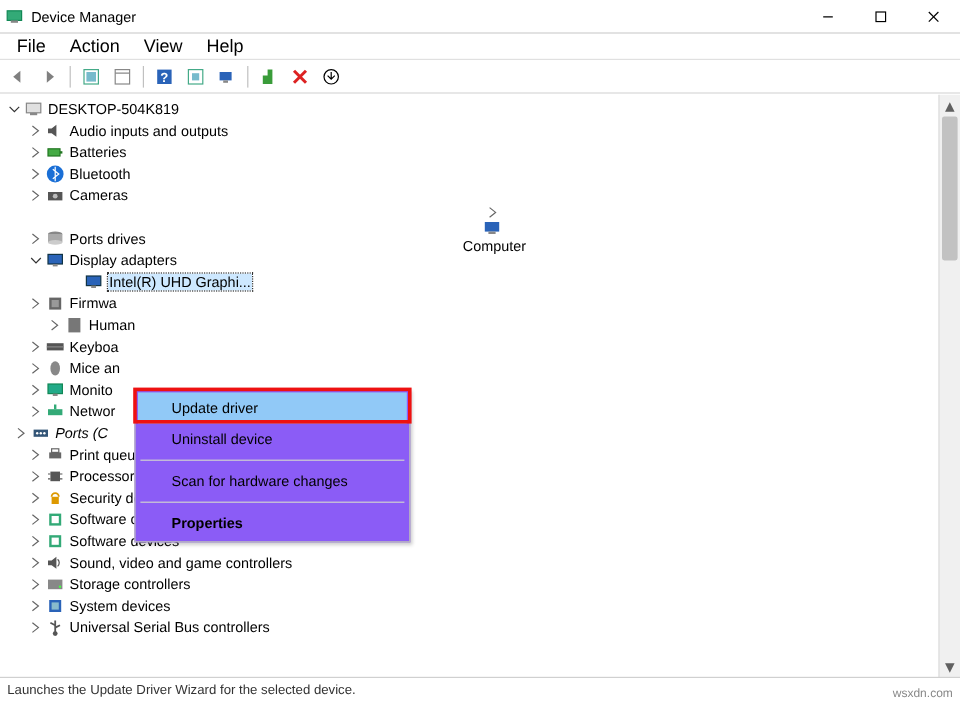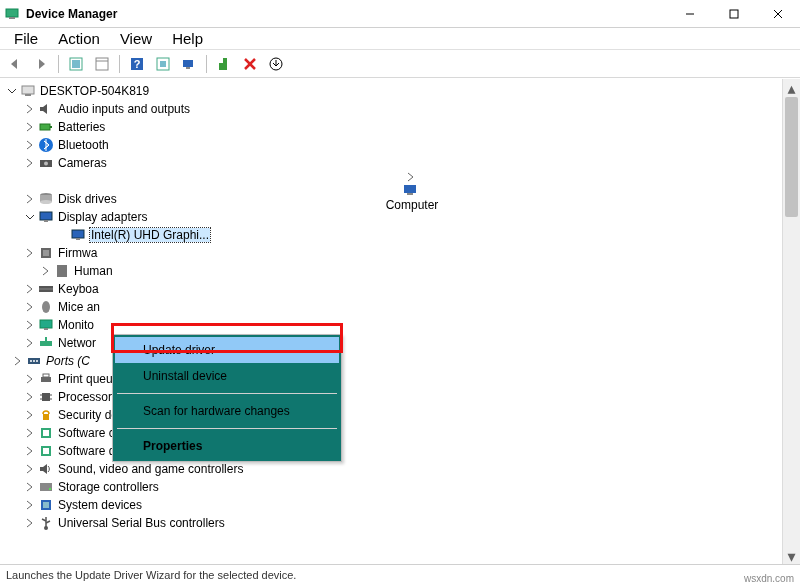--- a/index.html
+++ b/index.html
@@ -1,18 +1,18 @@
 <!DOCTYPE html>
 <html><head>
 <meta charset="utf-8">
 <style>
   * { box-sizing: border-box; margin: 0; padding: 0; font-family: "Segoe UI", Tahoma, sans-serif; }
   body { background: #fff; width: 800px; height: 586px; overflow: hidden; position: relative; }
 
-  .titlebar { display: flex; align-items: center; height: 28px; border-bottom: 1px solid #d0d0d0; padding-left: 4px; font-weight: bold; }
+  .titlebar { display: flex; align-items: center; height: 28px; border-bottom: 1px solid #d0d0d0; padding-left: 4px; }
   .titlebar .ico { width: 16px; height: 16px; margin-right: 6px; display: inline-flex; align-items: center; justify-content: center; }
   .titlebar .title { font-size: 12px; color: #000; }
   .winbtns { margin-left: auto; display: flex; }
   .winbtn { width: 44px; height: 28px; display: flex; align-items: center; justify-content: center; }
   .winbtn svg { width: 10px; height: 10px; }
 
   .menubar { display: flex; height: 22px; align-items: center; padding-left: 4px; font-size: 15px; border-bottom: 1px solid #e0e0e0; }
   .menubar .menu-item { padding: 2px 10px; cursor: default; }
 
   .toolbar { display: flex; height: 28px; align-items: center; padding: 0 4px; gap: 4px; border-bottom: 1px solid #d8d8d8; }
@@ -20,21 +20,21 @@
   .tsep { width: 1px; height: 18px; background: #c0c0c0; margin: 0 2px; }
 
   .client { position: relative; height: 486px; overflow: hidden; }
   .tree { font-size: 12px; padding-top: 4px; }
   .node { display: flex; align-items: center; height: 18px; white-space: nowrap; }
   .exp { width: 12px; height: 12px; display: flex; align-items: center; justify-content: center; margin-right: 2px; color: #606060; }
   .ic { width: 16px; height: 16px; margin-right: 4px; display: flex; align-items: center; justify-content: center; }
   .lbl { color: #000; }
   .selected .lbl { background: #cde8ff; outline: 1px dotted #333; padding: 0 1px; }
 
-  .ctxmenu { position: absolute; top: 256px; left: 112px; width: 230px; background: #0f766e; border: 1px solid #bcbcbc; box-shadow: 2px 2px 3px rgba(0,0,0,.2); font-size: 12px; padding: 2px; }
+  .ctxmenu { position: absolute; top: 246px; left: 112px; width: 230px; background: #8b5cf6; border: 1px solid #bcbcbc; box-shadow: 2px 2px 3px rgba(0,0,0,.2); font-size: 12px; padding: 2px; }
   .ctx-item { padding: 6px 10px 6px 28px; cursor: default; }
   .ctx-sep { height: 1px; background: #d0d0d0; margin: 4px 2px; }
   .ctx-item.hl { background: #91c9f7; }
   .ctx-item.bold { font-weight: 700; }
   .redbox { position: absolute; border: 3px solid #e11; pointer-events: none; }
 
   .scrollbar { position: absolute; right: 0; top: 79px; width: 18px; height: 486px; background: #f0f0f0; border-left: 1px solid #dcdcdc; }
   .scroll-arrow { height: 18px; display:flex; align-items:center; justify-content:center; color:#606060;}
   .thumb { background:#c2c2c2; height: 120px; margin: 0 2px; border-radius:2px;}
 
@@ -234,21 +234,21 @@
             <path d="M2 1 L7 5 L2 9" fill="none" stroke="#666"></path>
           </svg>
         </span>
         <span class="ic">
           <svg viewBox="0 0 16 16" width="16" height="16">
             <ellipse cx="8" cy="4" rx="6" ry="2" fill="#888"></ellipse>
             <rect x="2" y="4" width="12" height="7" fill="#aaa"></rect>
             <ellipse cx="8" cy="11" rx="6" ry="2" fill="#ccc"></ellipse>
           </svg>
         </span>
-        <span class="lbl">Disk drives</span>
+        <span class="lbl">Ports drives</span>
       </div>
       <div class="node" style="padding-left: 24px;">
         <span class="exp">
           <svg width="10" height="10">
             <path d="M1 3 L5 7 L9 3" fill="none" stroke="#333"></path>
           </svg>
         </span>
         <span class="ic">
           <svg viewBox="0 0 16 16" width="16" height="16">
             <rect x="2" y="3" width="12" height="8" fill="#2a63b8" stroke="#134"></rect>

